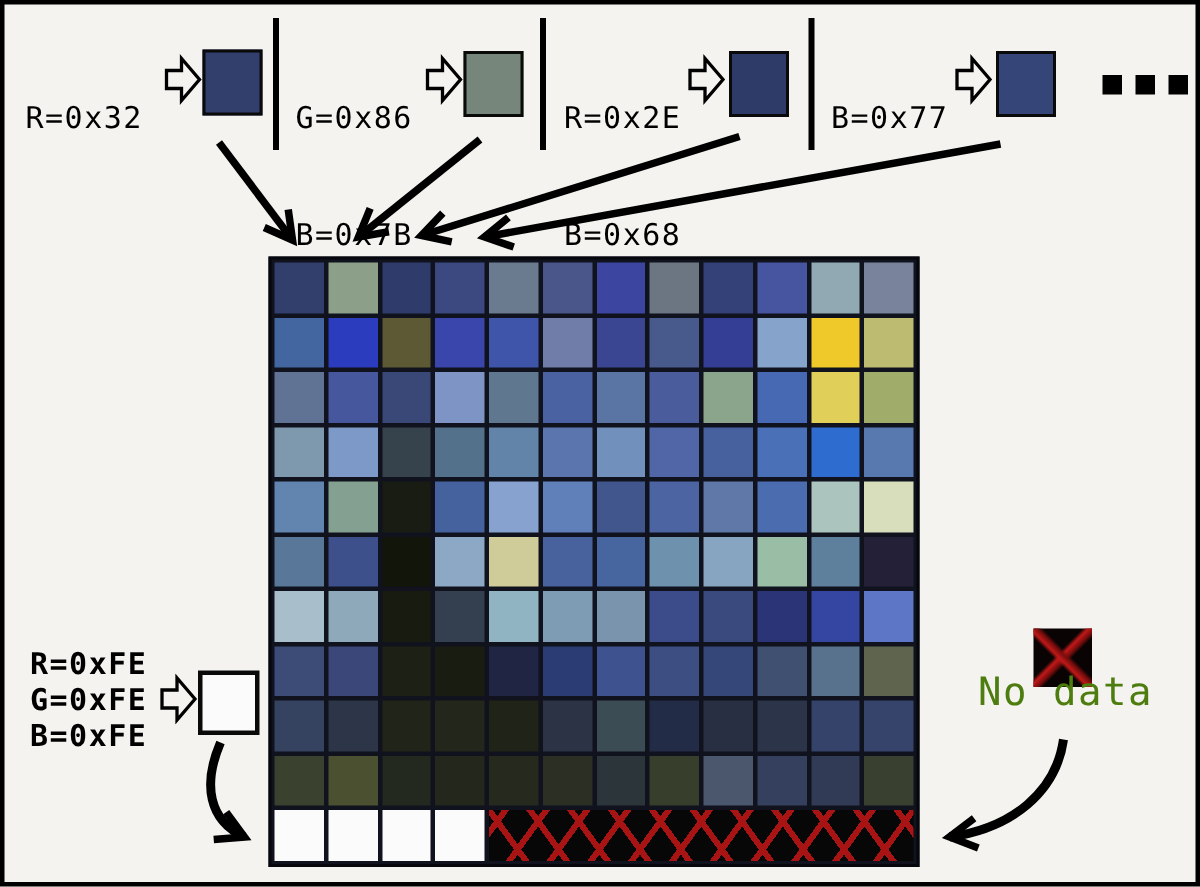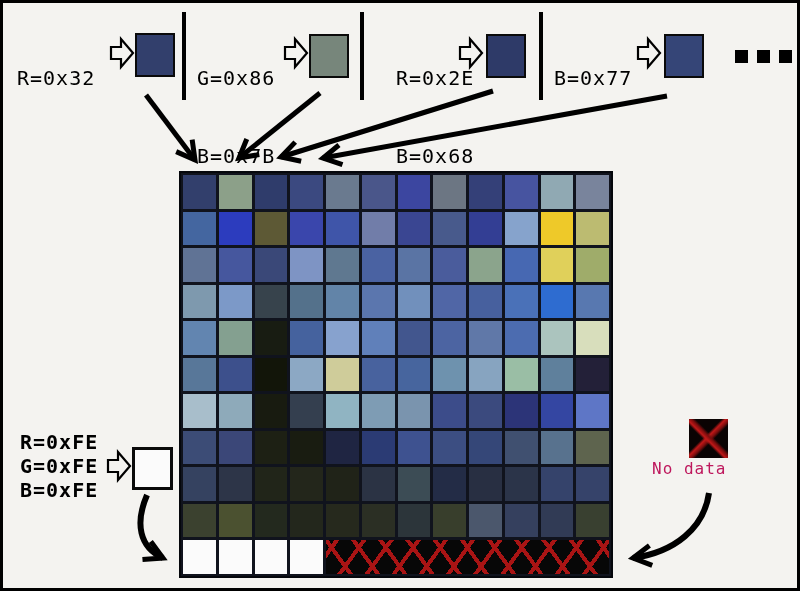--- a/index.html
+++ b/index.html
@@ -24,21 +24,21 @@
   .pixel-grid{
     position:absolute;left:176px;top:168px;width:434px;height:407px;
     box-sizing:border-box;border:2px solid #05070c;padding:2px;gap:3px;
     display:grid;grid-template-columns:repeat(12,1fr);grid-template-rows:repeat(11,1fr);
     background:#10131d;
   }
   
   .legend-bottom{position:absolute;left:17px;top:427px;color:#000;font-size:20px;line-height:24px;letter-spacing:1px;}
   .legend-bottom span{display:block;font-weight:bold;}
   
-  .no-data-label{position:absolute;left:649px;top:456px;font-size:16px;color:#be185d;letter-spacing:1px;}
+  .no-data-label{position:absolute;left:649px;top:444px;font-size:26px;color:#4d7c0f;letter-spacing:1px;}
   
   .overlay{position:absolute;left:0;top:0;pointer-events:none;}
 </style>
 </head>
 <body>
 
 <div class="canvas">
 
   <div class="legend" style="left:14px;">
     <span>R=0x32</span>
@@ -54,21 +54,21 @@
     <span>G=0x86</span>
     <span>B=0x7B</span>
   </div>
   <svg class="block-arrow" style="left:280px;top:33px;" viewBox="0 0 26 34">
     <polygon points="2,11 12,11 12,3 24,17 12,31 12,23 2,23" fill="#F4F3F0" stroke="#000" stroke-width="2.2"></polygon>
   </svg>
   <div class="swatch" style="left: 306px; top: 31px; background-color: rgb(119, 134, 123);"></div>
 
   <div class="vdivider" style="left:357px;"></div>
 
-  <div class="legend" style="left:373px;margin-left:20px;">
+  <div class="legend" style="left:373px;">
     <span>R=0x2E</span>
     <span>B=0x68</span>
   </div>
   <svg class="block-arrow" style="left:455px;top:33px;" viewBox="0 0 26 34">
     <polygon points="2,11 12,11 12,3 24,17 12,31 12,23 2,23" fill="#F4F3F0" stroke="#000" stroke-width="2.2"></polygon>
   </svg>
   <div class="swatch" style="left: 483px; top: 31px; background-color: rgb(46, 58, 104);"></div>
 
   <div class="vdivider" style="left:536px;"></div>
 

